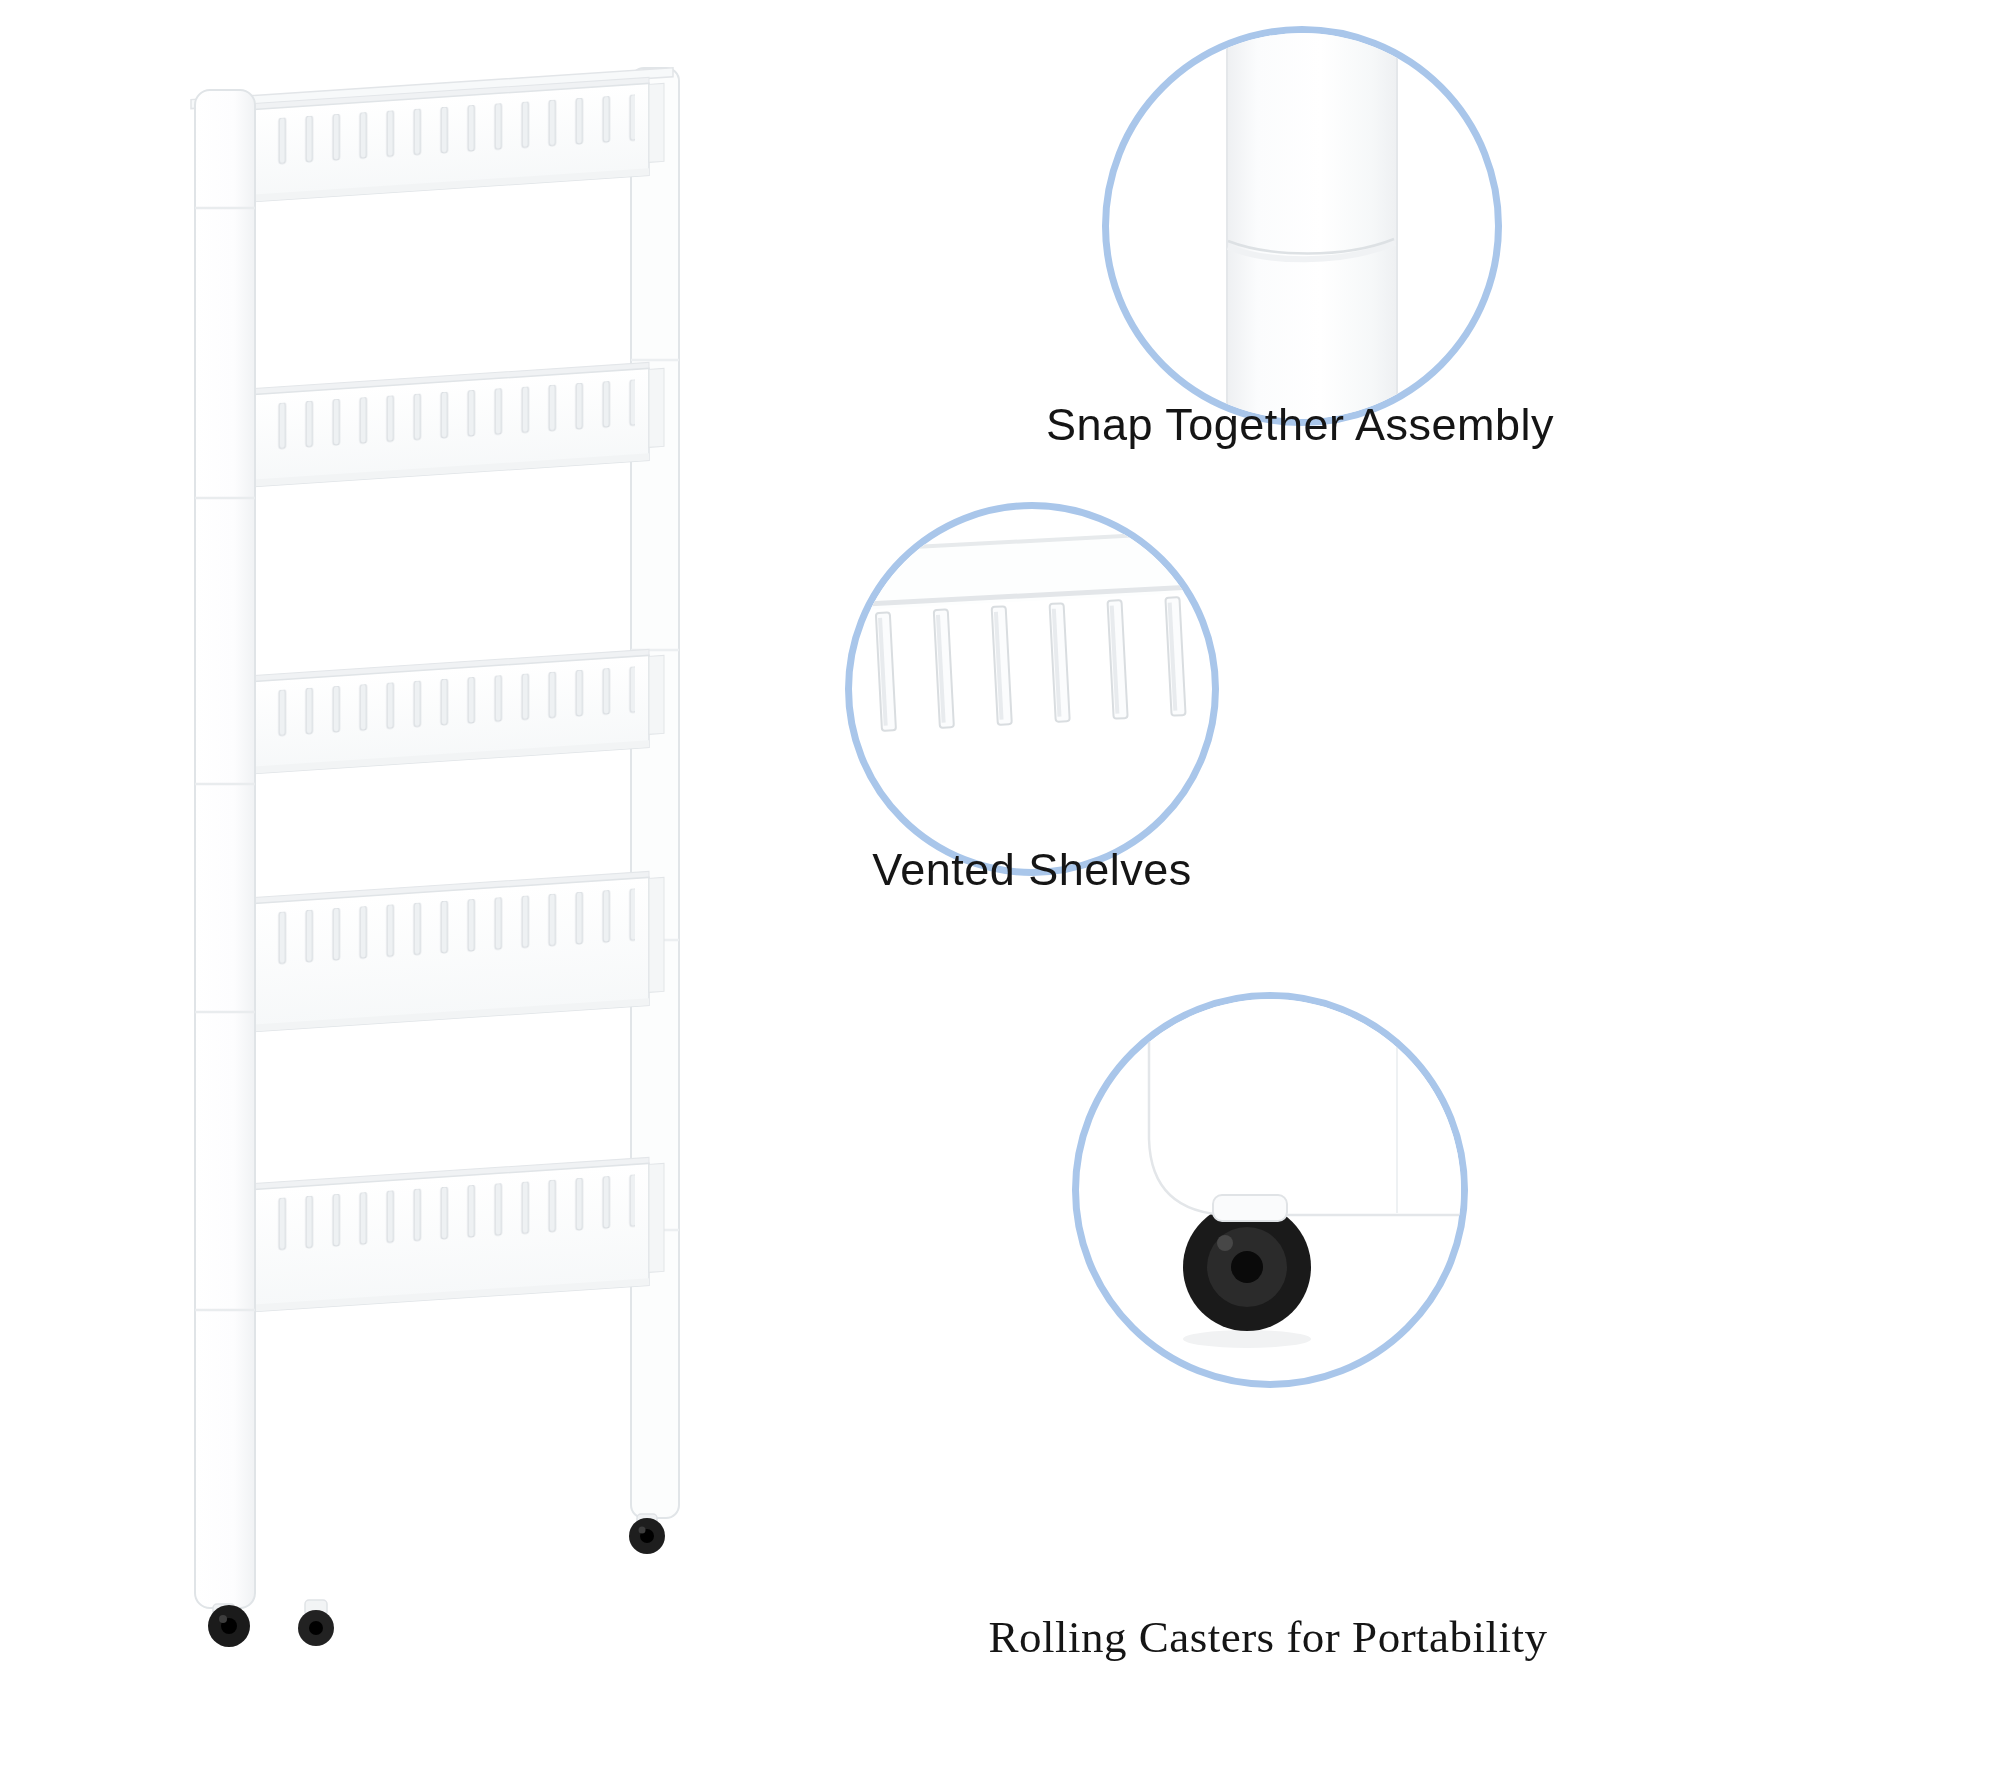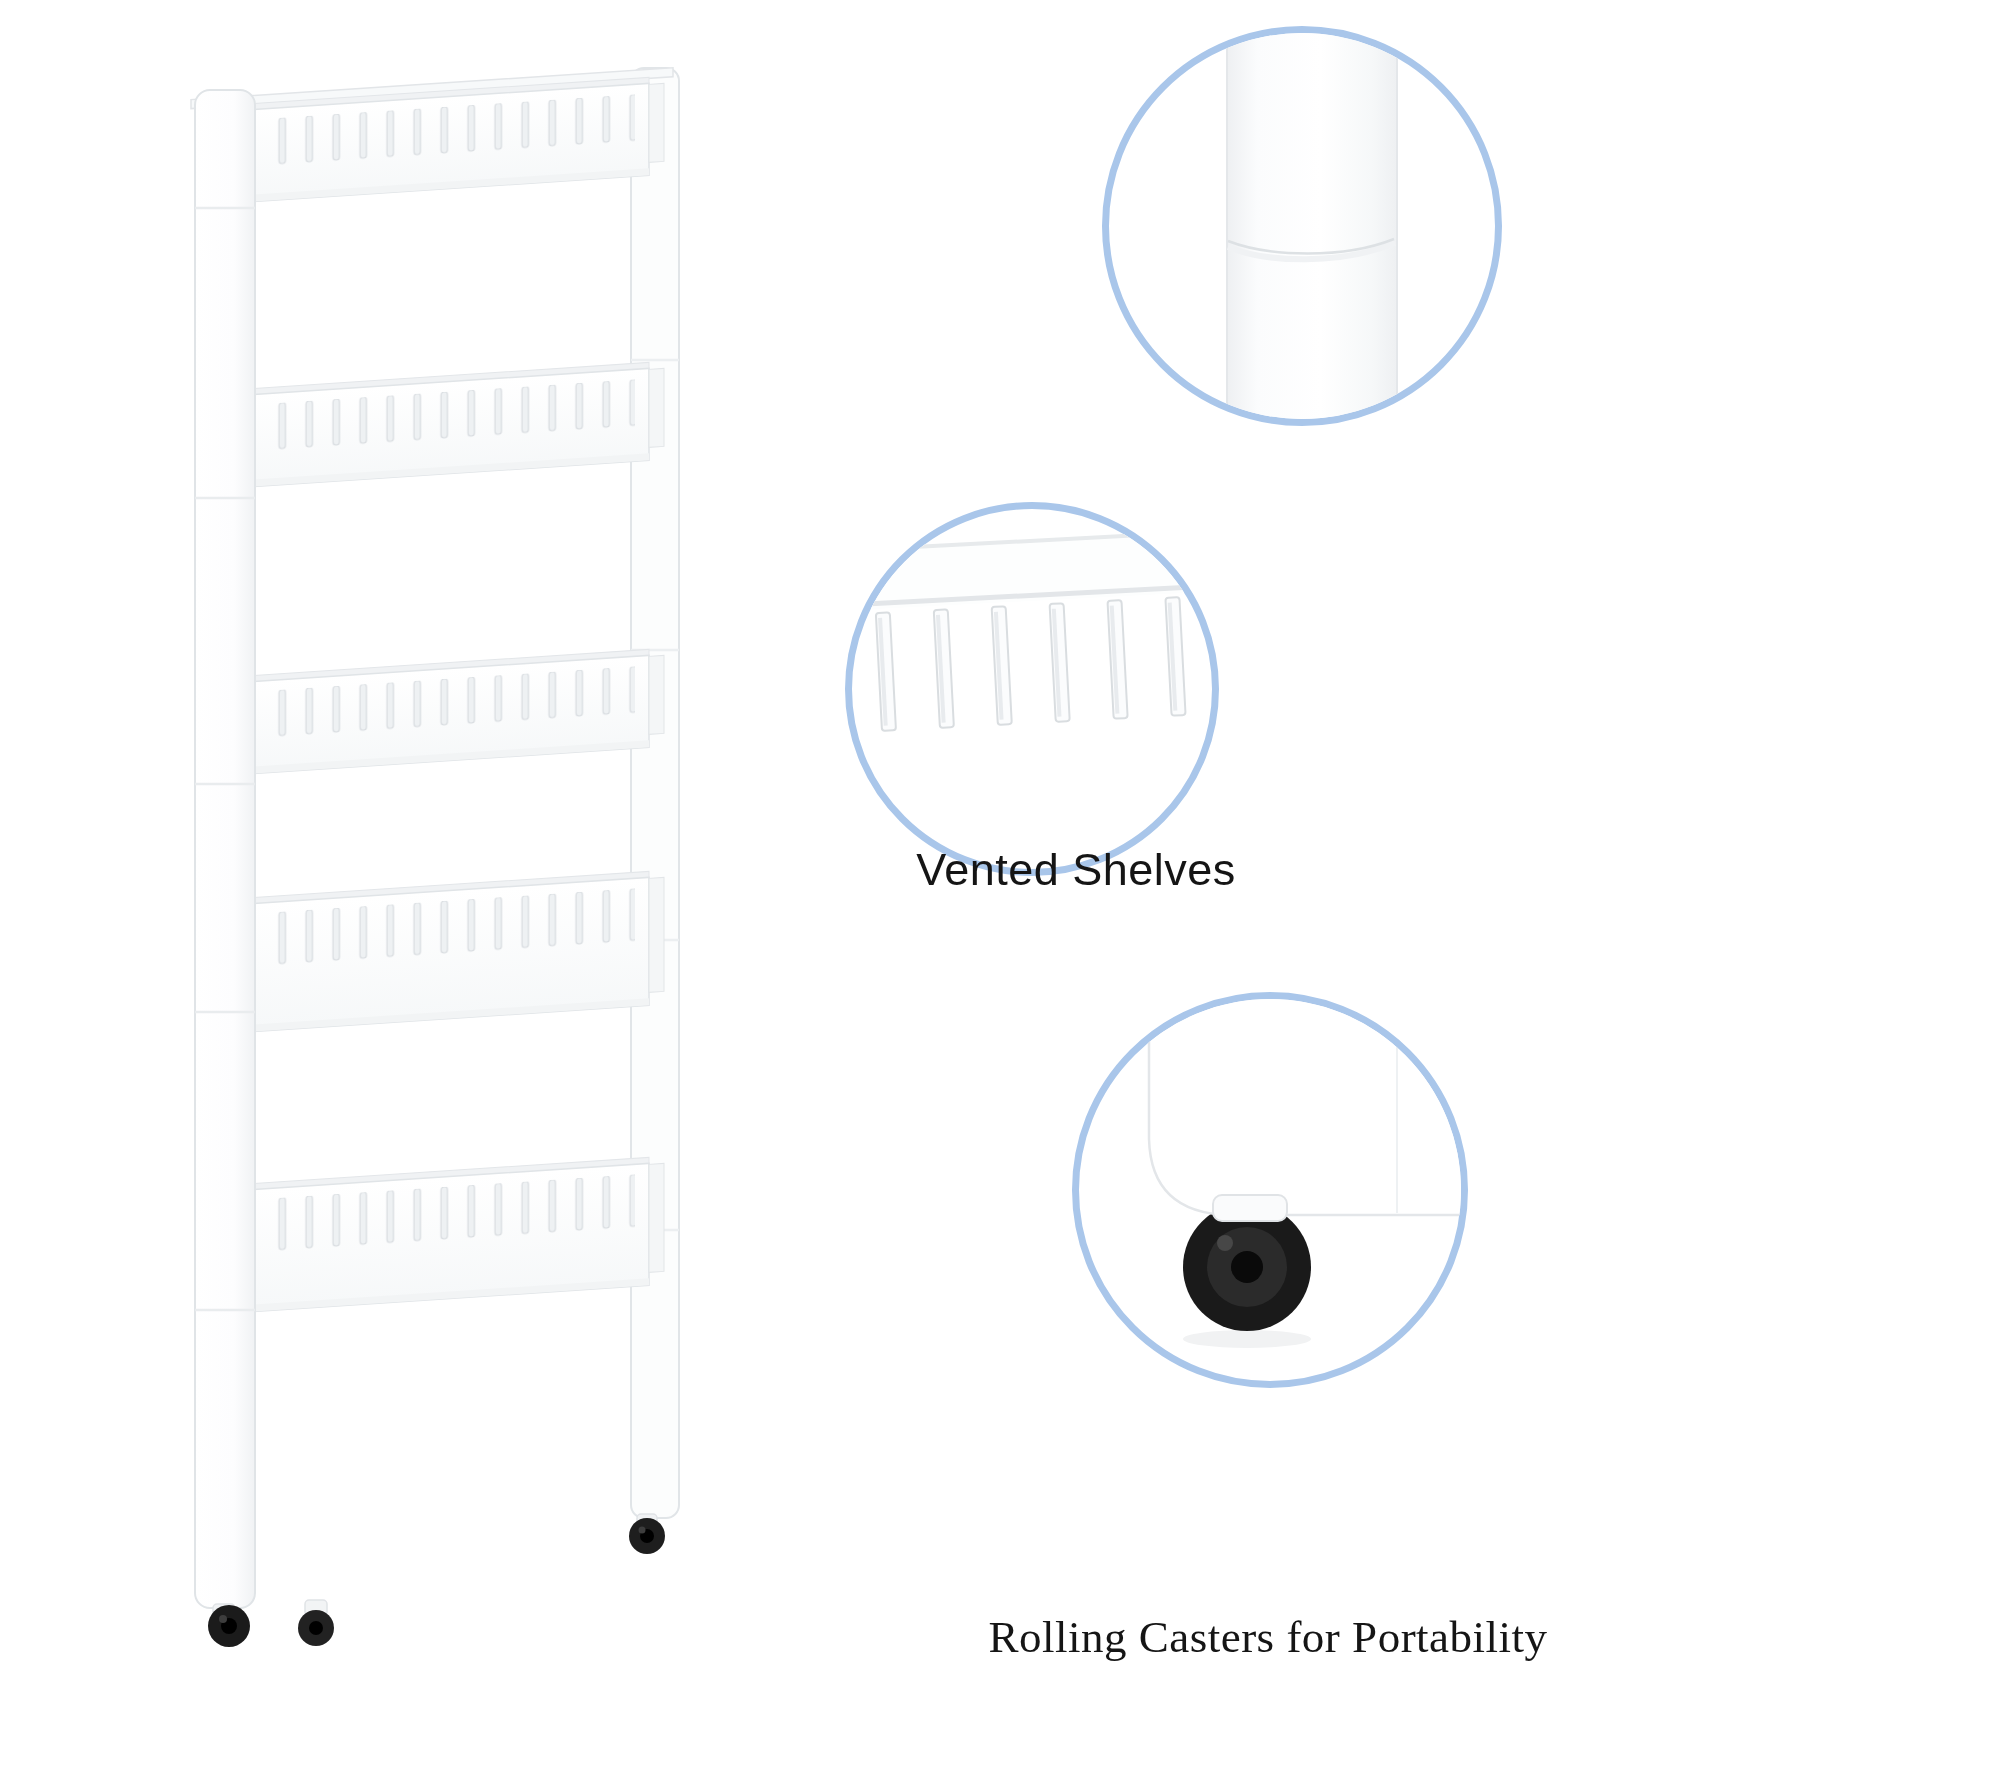--- a/index.html
+++ b/index.html
@@ -34,21 +34,21 @@
     position:absolute;
     transform:translateX(-50%);
     font-size:45px;
     line-height:1.2;
     font-weight:500;
     color:#151515;
     white-space:nowrap;
     letter-spacing:0.5px;
   }
   #caption-snap{left:1300px; top:398px;}
-  #caption-vent{left:1032px; top:843px;margin-left:44px;}
+  #caption-vent{left:1032px; top:843px;}
   #caption-caster{left:1268px; top:1610px;font-family:Liberation Serif, serif;}
 </style>
 </head>
 <body>
 
 <div class="canvas">
 
   <svg class="product-svg" viewBox="0 0 500 1590" aria-hidden="true">
     <defs>
       <linearGradient id="poleGradL" x1="0" y1="0" x2="1" y2="0">
@@ -162,20 +162,21 @@
           <stop offset="0.55" stop-color="#ffffff"></stop>
           <stop offset="0.85" stop-color="#f6f8f9"></stop>
           <stop offset="1" stop-color="#eef0f2"></stop>
         </linearGradient>
       </defs>
       <rect x="118" y="-20" width="170" height="430" rx="32" fill="url(#pg)" stroke="#e4e7ea" stroke-width="2"></rect>
       <path d="M119 214 C158 230 232 232 286 210" fill="none" stroke="#f0f2f4" stroke-width="6"></path>
       <path d="M119 208 C160 224 235 226 285 206" fill="none" stroke="#dde1e4" stroke-width="2.5"></path>
     </svg>
   </div>
+  <div class="caption" id="caption-snap">Snap Together Assembly</div>
 
   <div class="callout-circle" id="circle-vent">
     <svg width="360" height="360" viewBox="0 0 360 360" aria-hidden="true">
       <g transform="rotate(-3 180 180)">
         <rect x="-30" y="30" width="420" height="62" fill="#fdfefe"></rect>
         <rect x="-30" y="30" width="420" height="4" fill="#e7eaec"></rect>
         <rect x="-30" y="84" width="420" height="5" fill="#e3e6e9"></rect>
         <g>
           <rect x="28" y="96" width="14" height="118" rx="3" fill="#fbfcfd" stroke="#d9dde0" stroke-width="2"></rect>
           <rect x="30" y="101" width="4" height="108" fill="#e8ebee"></rect>

